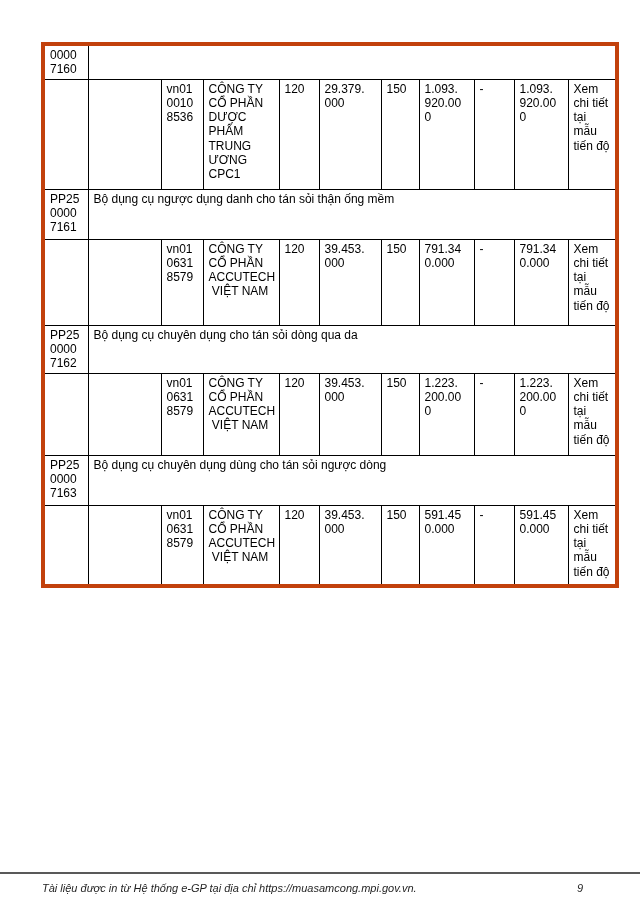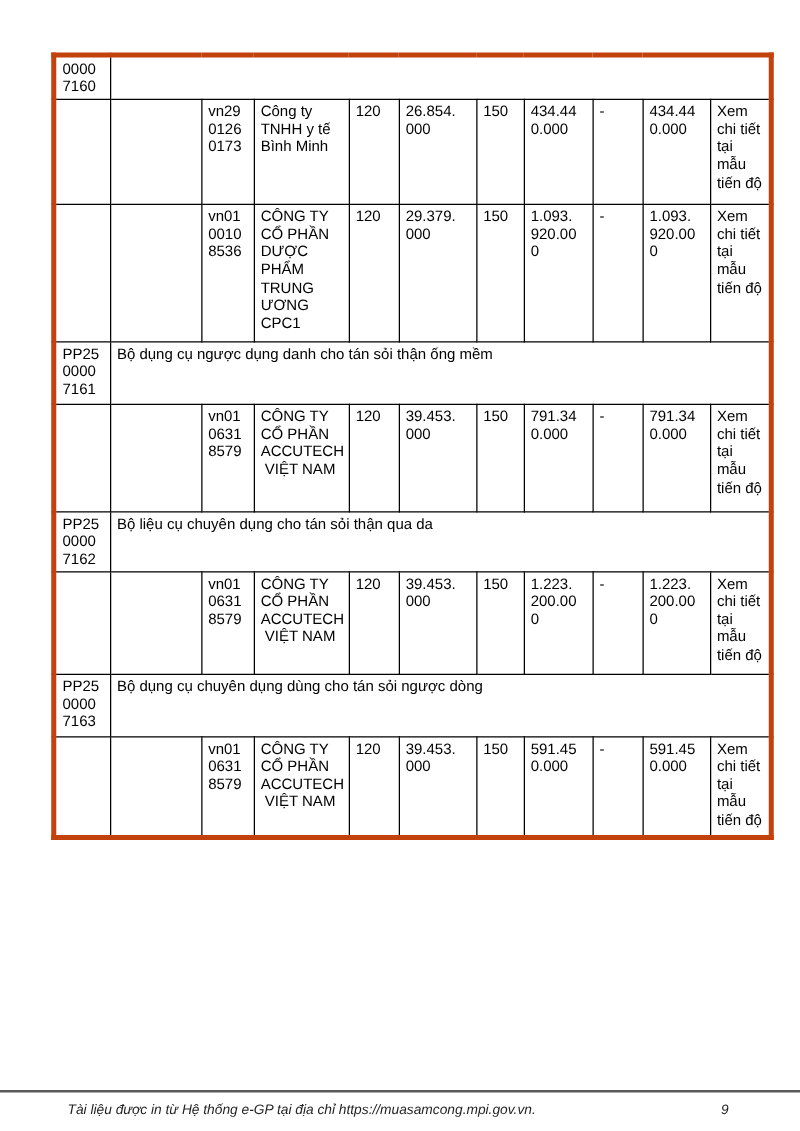--- a/index.html
+++ b/index.html
@@ -19,21 +19,21 @@
     padding:2px 3px 2px 5px;
     font-size:12px; line-height:14.3px;
     white-space:pre-wrap; word-wrap:break-word; overflow:hidden;
   }
   .footer-rule {
     position:absolute; top:872px; left:0; width:640px; height:2px;
     background:#595959;
   }
   .footer {
     position:absolute; top:880px; left:0; width:640px; box-sizing:border-box;
-    padding:2px 57px 0 54px;
+    padding:2px 57px 0 42px;
     display:flex; justify-content:space-between; align-items:center;
     font-size:11px; font-style:italic; color:#1f1f1f;
   }
 </style>
 </head>
 <body>
 
 <div class="page">
 
   <table class="results">
@@ -51,44 +51,20 @@
         <col style="width:49px">
     </colgroup>
 
     <tbody>
         <tr style="height:34px">
       <td>0000
 7160</td>
       <td colspan="10"></td>
     </tr>
 
-    <tr style="height:84px">
-      <td></td>
-      <td></td>
-      <td>vn29
-0126
-0173</td>
-      <td>Công ty
-TNHH y tế
-Bình Minh</td>
-      <td>120</td>
-      <td>26.854.
-000</td>
-      <td>150</td>
-      <td>434.44
-0.000</td>
-      <td>-</td>
-      <td>434.44
-0.000</td>
-      <td>Xem
-chi tiết
-tại
-mẫu
-tiến độ</td>
-    </tr>
 
 
     <tr style="height:110px">
       <td></td>
       <td></td>
       <td>vn01
 0010
 8536</td>
       <td>CÔNG TY
 CỔ PHẦN
@@ -145,21 +121,21 @@
 chi tiết
 tại
 mẫu
 tiến độ</td>
     </tr>
 
     <tr style="height:48px">
       <td>PP25
 0000
 7162</td>
-      <td colspan="10">Bộ liệu cụ chuyên dụng cho tán sỏi thận qua da</td>
+      <td colspan="10">Bộ dụng cụ chuyên dụng cho tán sỏi dòng qua da</td>
     </tr>
 
     <tr style="height:82px">
       <td></td>
       <td></td>
       <td>vn01
 0631
 8579</td>
       <td>CÔNG TY
 CỔ PHẦN

